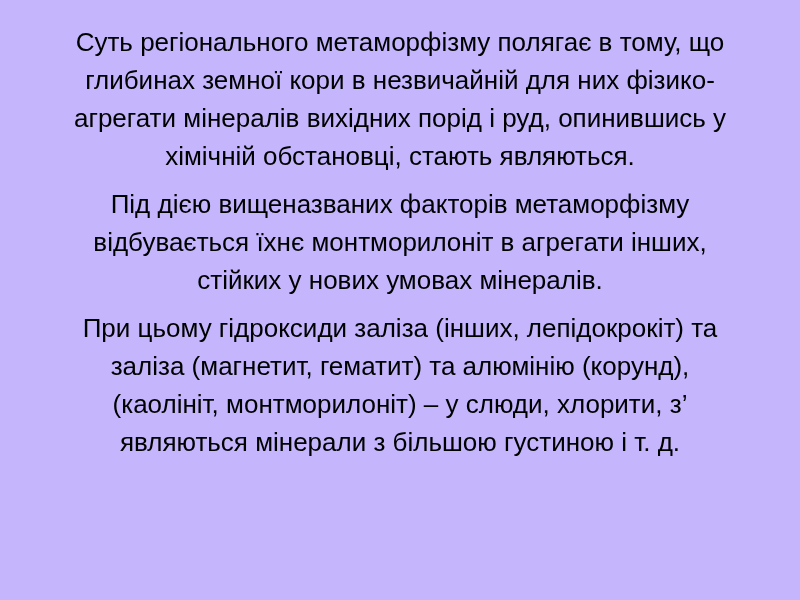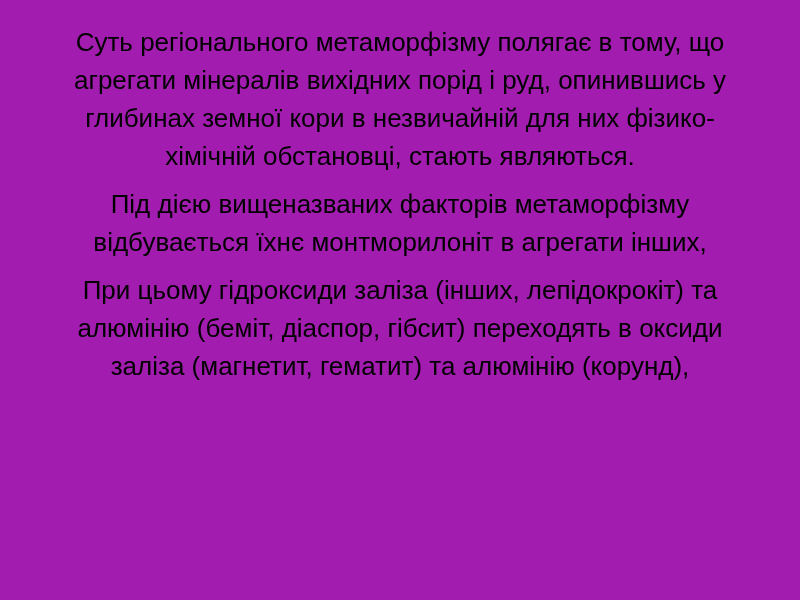--- a/index.html
+++ b/index.html
@@ -4,21 +4,21 @@
 <style>
   html, body {
     margin: 0;
     padding: 0;
     background: #ffffff;
   }
   .slide {
     position: relative;
     width: 800px;
     height: 600px;
-    background: #a21caf;
+    background: #c4b5fd;
     overflow: hidden;
     font-family: "Liberation Sans", sans-serif;
     color: #000000;
   }
   .text-block {
     position: absolute;
     top: 23px;
     left: 0;
     width: 800px;
     text-align: center;
@@ -38,30 +38,32 @@
   }
 </style>
 </head>
 <body>
 
 <div class="slide">
   <div class="text-block">
 
     <div class="para">
       <div class="line">Суть регіонального метаморфізму полягає в тому, що</div>
+      <div class="line">глибинах земної кори в незвичайній для них фізико-</div>
       <div class="line">агрегати мінералів вихідних порід і руд, опинившись у</div>
-      <div class="line">глибинах земної кори в незвичайній для них фізико-</div>
       <div class="line">хімічній обстановці, стають являються.</div>
     </div>
 
     <div class="para">
       <div class="line">Під дією вищеназваних факторів метаморфізму</div>
       <div class="line">відбувається їхнє монтморилоніт в агрегати інших,</div>
+      <div class="line">стійких у нових умовах мінералів.</div>
     </div>
 
     <div class="para">
       <div class="line">При цьому гідроксиди заліза (інших, лепідокрокіт) та</div>
-      <div class="line">алюмінію (беміт, діаспор, гібсит) переходять в оксиди</div>
       <div class="line">заліза (магнетит, гематит) та алюмінію (корунд),</div>
+      <div class="line">(каолініт, монтморилоніт) – у слюди, хлорити, з’</div>
+      <div class="line">являються мінерали з більшою густиною і т. д.</div>
     </div>
 
   </div>
 </div>
 
 </body></html>

